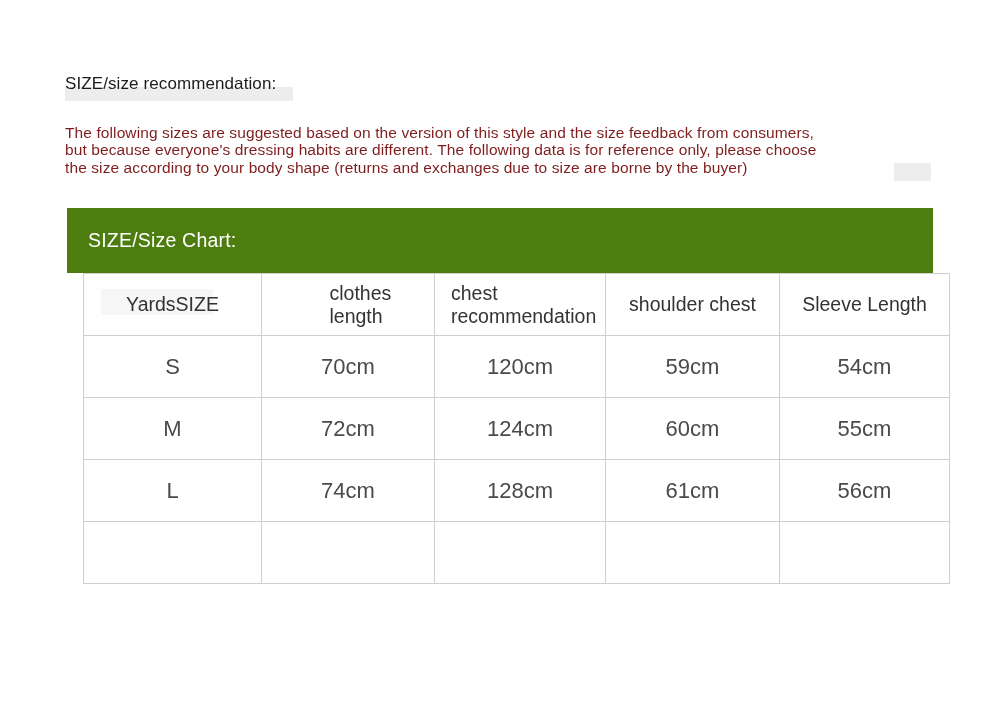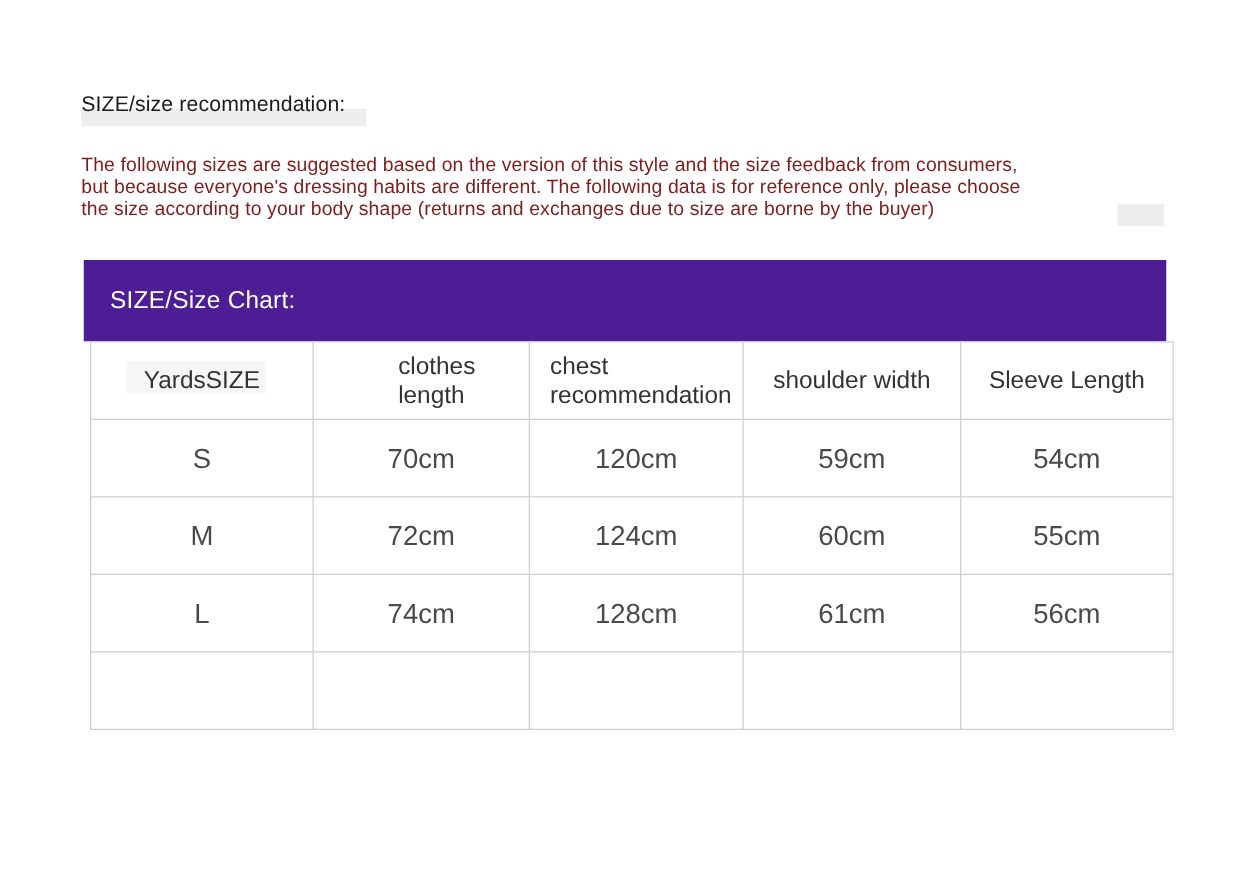--- a/index.html
+++ b/index.html
@@ -43,31 +43,31 @@
     white-space: pre-line;
     letter-spacing: 0.1px;
   }
   .banner {
     position: absolute;
     left: 67px;
     top: 208px;
     width: 866px;
     height: 65px;
     box-sizing: border-box;
-    background: #4c1d95;
+    background: #4d7c0f;
     color: #ffffff;
     display: flex;
     align-items: center;
     padding-left: 21px;
     font-size: 19.5px;
     letter-spacing: 0.2px;
   }
   table.size-table {
     position: absolute;
-    left: 72px;
+    left: 83px;
     top: 273px;
     width: 866px;
     border-collapse: collapse;
     table-layout: fixed;
   }
   .size-table th,
   .size-table td {
     border: 1px solid #cfcfcf;
     text-align: center;
     vertical-align: middle;
@@ -115,21 +115,21 @@
       <col style="width:173px">
       <col style="width:171px">
       <col style="width:174px">
       <col style="width:170px">
     </colgroup>
     <thead>
       <tr>
         <th><span class="thi">YardsSIZE</span></th>
         <th><span class="thi w70">clothes length</span></th>
         <th><span class="thi w135">chest recommendation</span></th>
-        <th><span class="thi">shoulder width</span></th>
+        <th><span class="thi">shoulder chest</span></th>
         <th><span class="thi">Sleeve Length</span></th>
       </tr>
     </thead>
     <tbody>
       <tr>
         <td>S</td>
         <td>70cm</td>
         <td>120cm</td>
         <td>59cm</td>
         <td>54cm</td>

